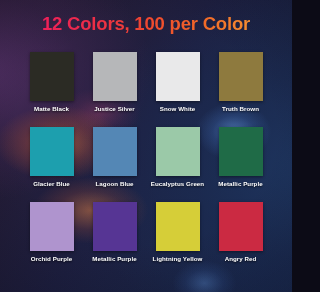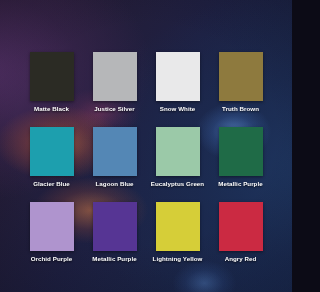--- a/index.html
+++ b/index.html
@@ -156,20 +156,21 @@
   <div class="bg-layer bg-navy-right"></div>
   <div class="bg-layer bg-purple-left"></div>
   <div class="bg-layer bg-magenta-glow"></div>
   <div class="bg-layer bg-warm-glow"></div>
   <div class="bg-layer bg-warm-glow2"></div>
   <div class="bg-layer bg-blue-glow"></div>
   <div class="bg-layer bg-blue-glow2"></div>
   <div class="bg-layer bg-vignette"></div>
 
   <div id="content">
+    <div id="title">12 Colors, 100 per Color</div>
 
     <div id="grid">
 
       <div class="cell">
         <div class="swatch" style="background-color: rgb(43, 43, 36);"></div>
         <div class="swatch-label">Matte Black</div>
       </div>
 
       <div class="cell">
         <div class="swatch" style="background-color: rgb(182, 183, 185);"></div>

